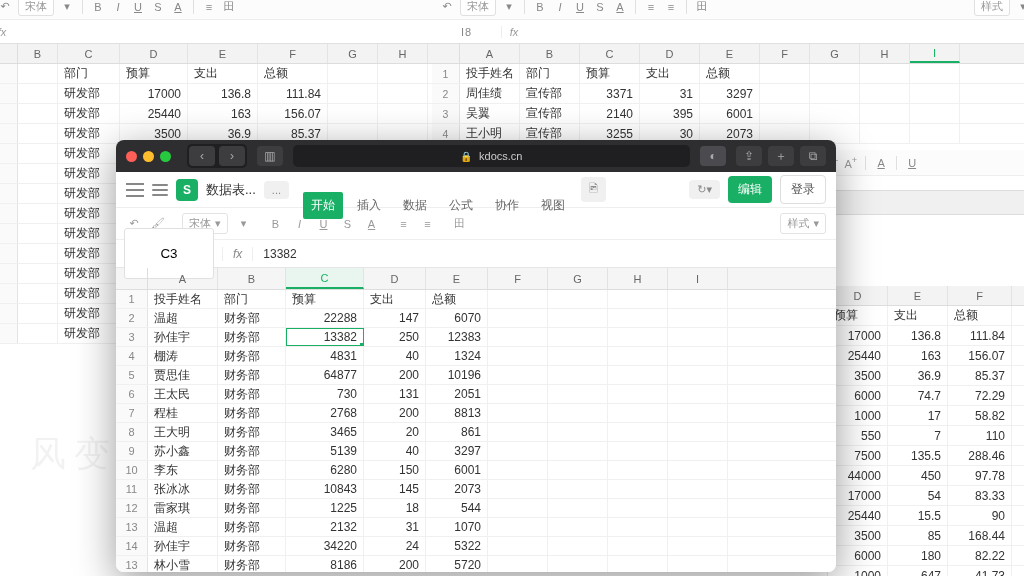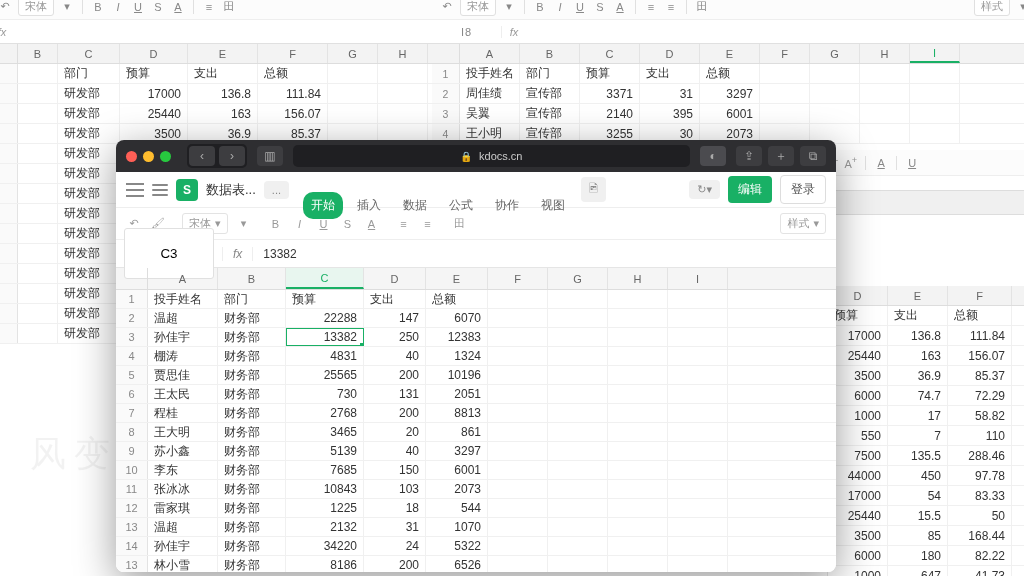--- a/index.html
+++ b/index.html
@@ -44,21 +44,21 @@
   #app { background:#fff;}
   .apptop{height:36px;display:flex;align-items:center;padding:0 10px;border-bottom:1px solid #eee;gap:8px;}
   .icon-side{width:18px;height:14px;display:flex;flex-direction:column;justify-content:space-between;}
   .icon-side span{height:2px;background:#888;}
   .icon-bars{width:16px;height:12px;display:flex;flex-direction:column;justify-content:space-between;}
   .icon-bars span{height:2px;background:#888;border-radius:1px;}
   .appicon{width:22px;height:22px;border-radius:4px;background:#19b065;display:flex;align-items:center;justify-content:center;color:#fff;font-size:12px;font-weight:bold;}
   .doctitle{font-size:13px;color:#333;text-align:right;}
   .pillgray{padding:3px 8px;border-radius:4px;background:#f0f0f0;color:#888;font-size:11px;}
   .tabs{display:flex;gap:6px;margin-left:6px;font-size:12px;color:#666;}
-  .tabs .tab{padding:5px 8px;border-radius:10px;margin-top:32px;}
+  .tabs .tab{padding:5px 8px;border-radius:2px;margin-top:32px;}
   .tabs .tab.active{background:#19b065;color:#fff;}
   .spacer{flex:1;}
   .greenbtn{background:#19b065;color:#fff;padding:5px 10px;border-radius:4px;font-size:12px;}
   .outbtn{padding:5px 10px;border-radius:4px;border:1px solid #ddd;color:#555;font-size:12px;}
 
   .ftoolbar{height:32px;border-bottom:1px solid #eee;display:flex;align-items:center;padding:0 10px;gap:8px;color:#999;font-size:11px;}
   .ftoolbar .ico{width:16px;height:16px;display:flex;align-items:center;justify-content:center;}
   .ftoolbar .fontbox{border:1px solid #e3e3e3;padding:2px 6px;border-radius:3px;display:flex;align-items:center;gap:4px;}
   
   .ffxrow{height:28px;display:flex;align-items:center;border-bottom:1px solid #e5e5e5;font-size:12px;}
@@ -472,21 +472,21 @@
         <div class="rowcap"></div>
         <div class="cell D num">17000</div>
         <div class="cell E num">54</div>
         <div class="cell F num">83.33</div>
         <div class="cell G"></div>
       </div>
       <div class="row">
         <div class="rowcap"></div>
         <div class="cell D num">25440</div>
         <div class="cell E num">15.5</div>
-        <div class="cell F num">50</div>
+        <div class="cell F num">90</div>
         <div class="cell G"></div>
       </div>
       <div class="row">
         <div class="rowcap"></div>
         <div class="cell D num">3500</div>
         <div class="cell E num">85</div>
         <div class="cell F num">168.44</div>
         <div class="cell G"></div>
       </div>
       <div class="row">
@@ -653,21 +653,21 @@
           <div class="fc E n">1324</div>
           <div class="fc F"></div>
           <div class="fc G"></div>
           <div class="fc H"></div>
           <div class="fc I"></div>
         </div>
         <div class="frow">
           <div class="rc">5</div>
           <div class="fc A">贾思佳</div>
           <div class="fc B">财务部</div>
-          <div class="fc C n">25565</div>
+          <div class="fc C n">64877</div>
           <div class="fc D n">200</div>
           <div class="fc E n">10196</div>
           <div class="fc F"></div>
           <div class="fc G"></div>
           <div class="fc H"></div>
           <div class="fc I"></div>
         </div>
         <div class="frow">
           <div class="rc">6</div>
           <div class="fc A">王太民</div>
@@ -713,34 +713,34 @@
           <div class="fc E n">3297</div>
           <div class="fc F"></div>
           <div class="fc G"></div>
           <div class="fc H"></div>
           <div class="fc I"></div>
         </div>
         <div class="frow">
           <div class="rc">10</div>
           <div class="fc A">李东</div>
           <div class="fc B">财务部</div>
-          <div class="fc C n">7685</div>
+          <div class="fc C n">6280</div>
           <div class="fc D n">150</div>
           <div class="fc E n">6001</div>
           <div class="fc F"></div>
           <div class="fc G"></div>
           <div class="fc H"></div>
           <div class="fc I"></div>
         </div>
         <div class="frow">
           <div class="rc">11</div>
           <div class="fc A">张冰冰</div>
           <div class="fc B">财务部</div>
           <div class="fc C n">10843</div>
-          <div class="fc D n">103</div>
+          <div class="fc D n">145</div>
           <div class="fc E n">2073</div>
           <div class="fc F"></div>
           <div class="fc G"></div>
           <div class="fc H"></div>
           <div class="fc I"></div>
         </div>
         <div class="frow">
           <div class="rc">12</div>
           <div class="fc A">雷家琪</div>
           <div class="fc B">财务部</div>
@@ -775,21 +775,21 @@
           <div class="fc G"></div>
           <div class="fc H"></div>
           <div class="fc I"></div>
         </div>
         <div class="frow">
           <div class="rc">13</div>
           <div class="fc A">林小雪</div>
           <div class="fc B">财务部</div>
           <div class="fc C n">8186</div>
           <div class="fc D n">200</div>
-          <div class="fc E n">6526</div>
+          <div class="fc E n">5720</div>
           <div class="fc F"></div>
           <div class="fc G"></div>
           <div class="fc H"></div>
           <div class="fc I"></div>
         </div>
       </div>
   </div>
 </div>
 
 </body></html>

